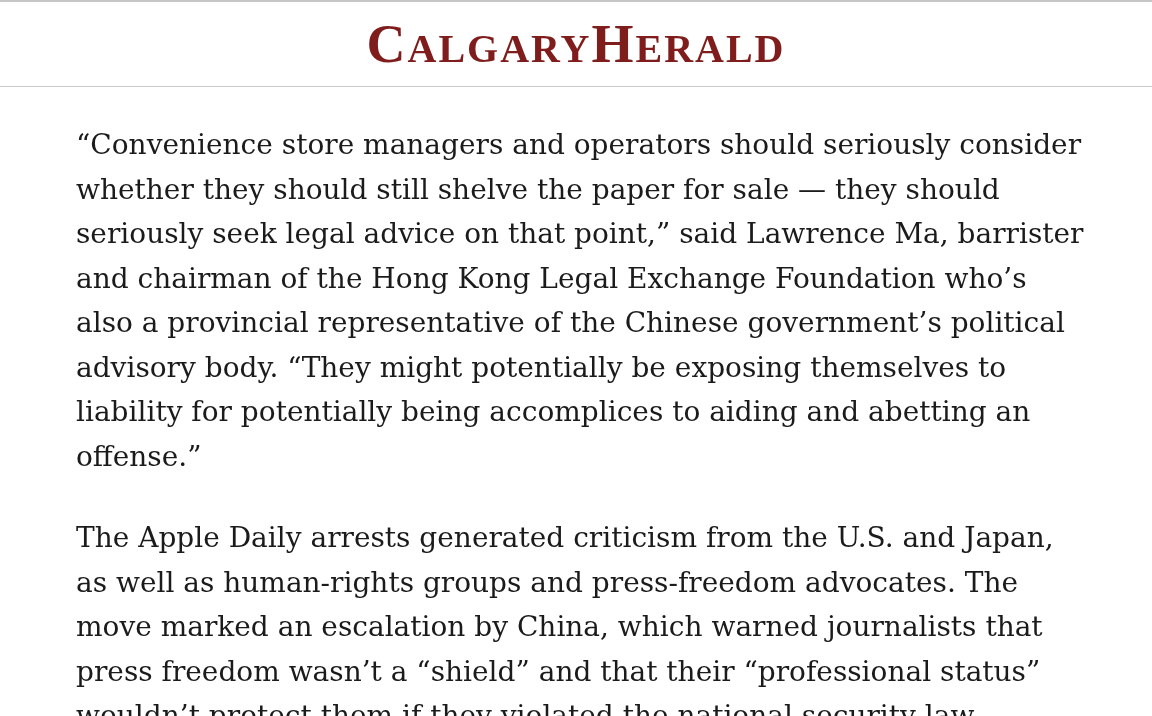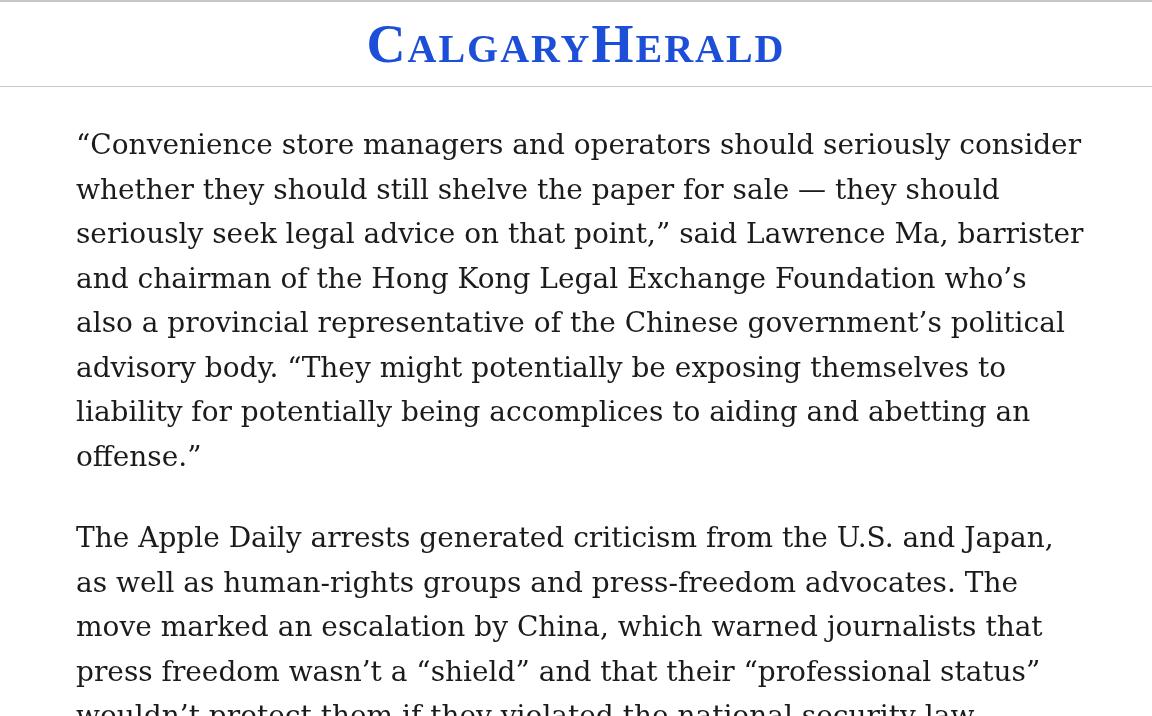--- a/index.html
+++ b/index.html
@@ -25,21 +25,21 @@
     height: 85px;
     display: flex;
     align-items: center;
     justify-content: center;
     background: #ffffff;
     border-bottom: 1px solid #c9c9c9;
   }
   .logo {
     font-family: "Liberation Serif", "DejaVu Serif", serif;
     font-weight: 700;
-    color: #1d4ed8;
+    color: #7f1d1d;
     letter-spacing: 2px;
     line-height: 1;
     white-space: nowrap;
     cursor: pointer;
     display: flex;
     align-items: baseline;
   }
   .logo .word + .word { margin-left: 0; }
   .logo .initial { font-size: 54px; }
   .logo .rest    { font-size: 40px; }

